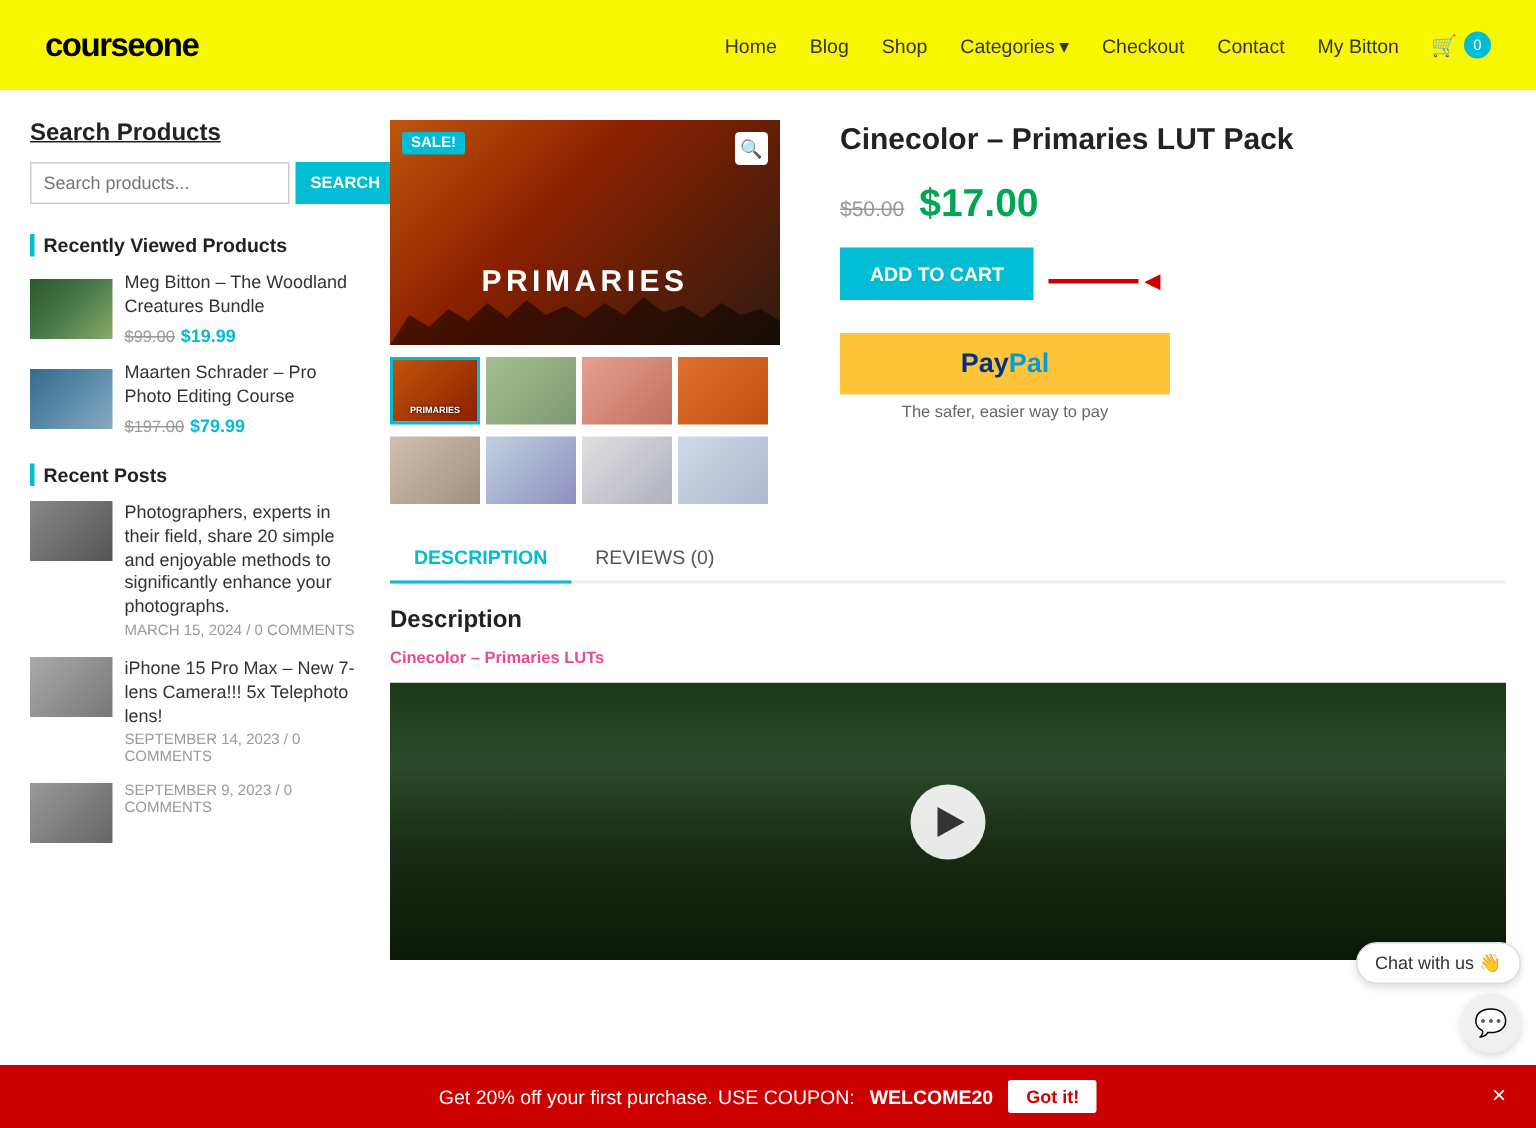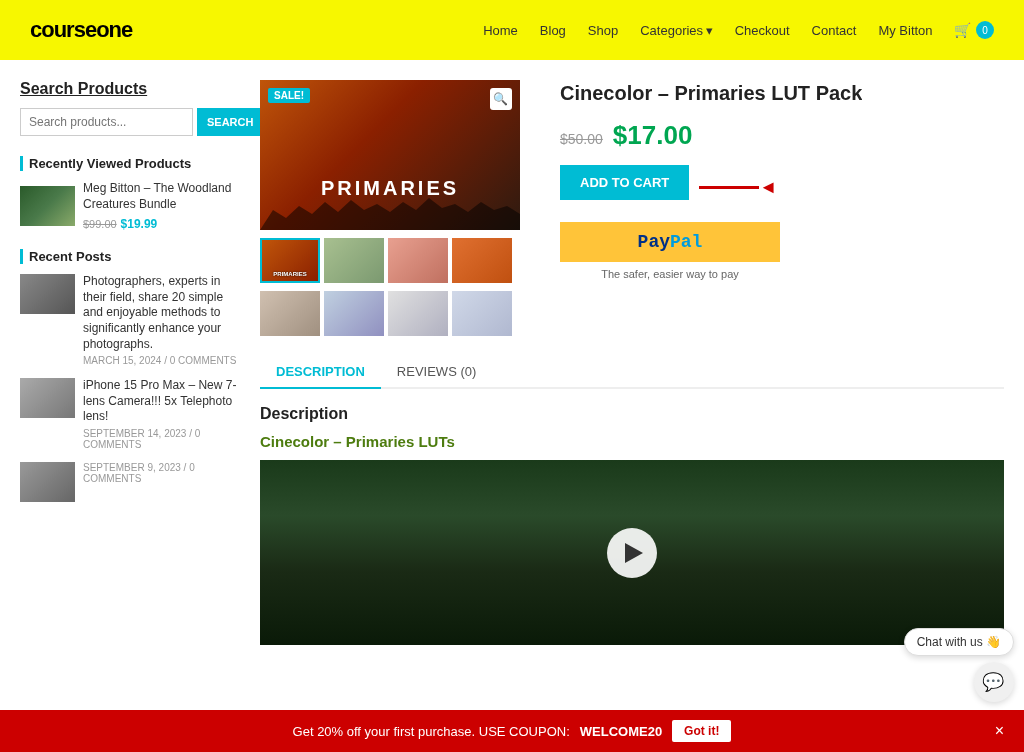--- a/index.html
+++ b/index.html
@@ -337,21 +337,20 @@
 
     .paypal-btn {
       background: #ffc439;
       border: none;
       padding: 10px 27px;
       cursor: pointer;
       width: 220px;
       display: block;
       text-align: center;
       margin-bottom: 6px;
-      font-family: Liberation Mono, monospace;
     }
     .paypal-text {
       font-size: 18px;
       font-weight: 900;
       color: #003087;
     }
     .paypal-safer {
       font-size: 11px;
       color: #666;
       text-align: center;
@@ -386,24 +385,24 @@
     .description-section {
       margin-top: 16px;
     }
     .description-title {
       font-size: 16px;
       font-weight: 700;
       margin-bottom: 10px;
       color: #222;
     }
     .cinecolor-title {
-      font-size: 15px;
+      font-size: 11px;
       font-weight: 700;
       margin-bottom: 10px;
-      color: #4d7c0f;
+      color: #ec4899;
     }
     .video-wrap {
       position: relative;
       width: 100%;
       height: 185px;
       background: #1a2a1a;
       overflow: hidden;
     }
     .video-bg {
       width: 100%;
@@ -567,20 +566,28 @@
 
       <div class="product-item">
         <div class="product-thumb prod-thumb-1"></div>
         <div class="product-info">
           <div class="product-name">Meg Bitton – The Woodland Creatures Bundle</div>
           <span class="original-price">$99.00</span>
           <span class="sale-price">$19.99</span>
         </div>
       </div>
 
+      <div class="product-item">
+        <div class="product-thumb prod-thumb-2"></div>
+        <div class="product-info">
+          <div class="product-name">Maarten Schrader – Pro Photo Editing Course</div>
+          <span class="original-price">$197.00</span>
+          <span class="sale-price">$79.99</span>
+        </div>
+      </div>
     </div>
 
     <div class="sidebar-section">
       <div class="sidebar-section-heading">Recent Posts</div>
 
       <div class="post-item">
         <div class="post-thumb post-thumb-1"></div>
         <div class="post-info">
           <div class="post-title">Photographers, experts in their field, share 20 simple and enjoyable methods to significantly enhance your photographs.</div>
           <div class="post-meta">

